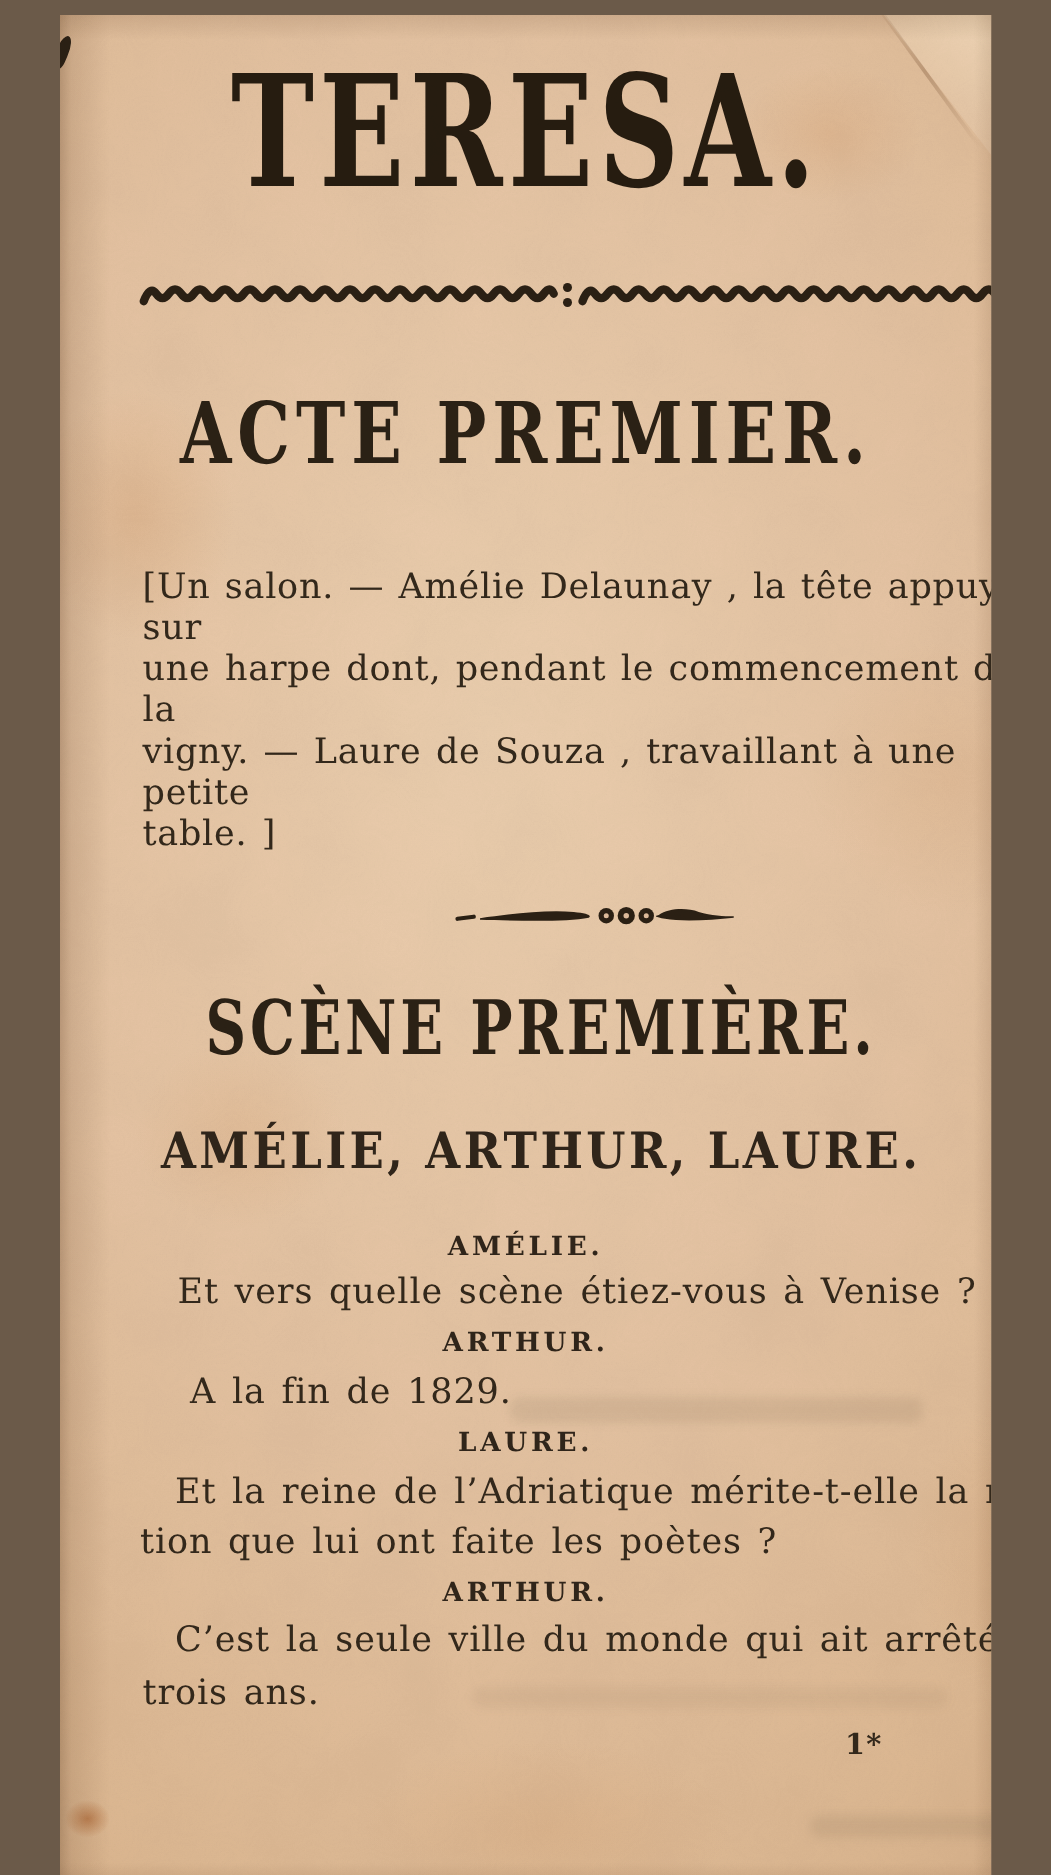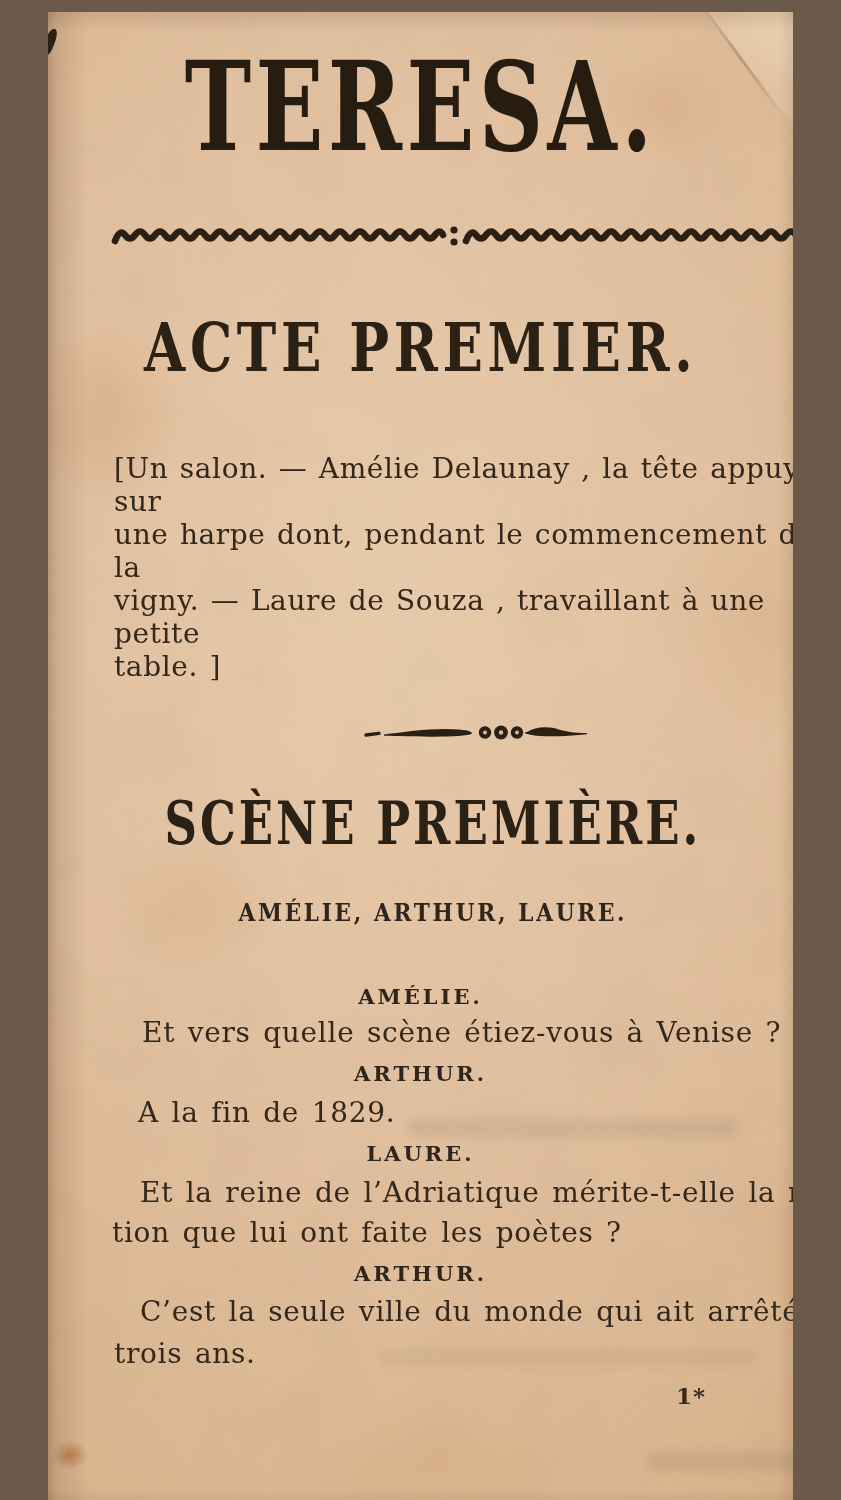--- a/index.html
+++ b/index.html
@@ -51,33 +51,33 @@
 
   
   .abs{position:absolute;}
   .ctr{left:0;right:0;text-align:center;}
   .title{top:33px;font-size:124px;line-height:1;font-weight:bold;letter-spacing:6px;color:#261c10;}
   .title>span{display:inline-block;transform:scaleX(.72);transform-origin:50% 50%;}
   .acte{top:301px;font-size:68px;line-height:1;font-weight:bold;letter-spacing:6px;color:#2b2115;}
   .acte>span{display:inline-block;transform:scaleX(.78);transform-origin:50% 50%;}
   .scene{top:781px;font-size:60px;line-height:1;font-weight:bold;letter-spacing:4px;color:#2b2115;}
   .scene>span{display:inline-block;transform:scaleX(.75);transform-origin:50% 50%;}
-  .chars{top:889px;font-size:24px;line-height:1;font-weight:bold;letter-spacing:3px;color:#30251a;padding-left:24px;}
+  .chars{top:889px;font-size:40px;line-height:1;font-weight:bold;letter-spacing:3px;color:#30251a;padding-left:24px;}
   .chars>span{display:inline-block;transform:scaleX(.9);transform-origin:50% 50%;}
 
   .stagedir{top:440px;left:66px;width:730px;font-size:28px;line-height:33px;
     letter-spacing:.6px;word-spacing:2px;color:#33281b;}
   .sd-line{display:block;}
 
   .speaker{font-size:21px;font-weight:bold;letter-spacing:3px;color:#30251a;}
   .sp1{top:972px;}  .sp2{top:1049px;} .sp3{top:1129px;} .sp4{top:1249px;}
 
   .dline{font-size:28px;line-height:1.1;letter-spacing:.7px;word-spacing:3px;color:#33281b;white-space:nowrap;}
   .d1 {top:1006px;left:94px;}
-  .d2 {top:1086px;left:90px;}
+  .d2 {top:1086px;left:104px;}
   .d3a{top:1166px;left:92px;}
   .d3b{top:1206px;left:64px;}
   .d4a{top:1285px;left:92px;}
   .d4b{top:1327px;left:66px;}
 
   .sig{top:1370px;left:628px;font-size:23px;font-weight:bold;letter-spacing:1px;color:#33281b;}
 
   .rule-svg{position:absolute;left:62px;top:205px;}
   .orn-svg{position:absolute;left:315px;top:706px;}
 </style>

